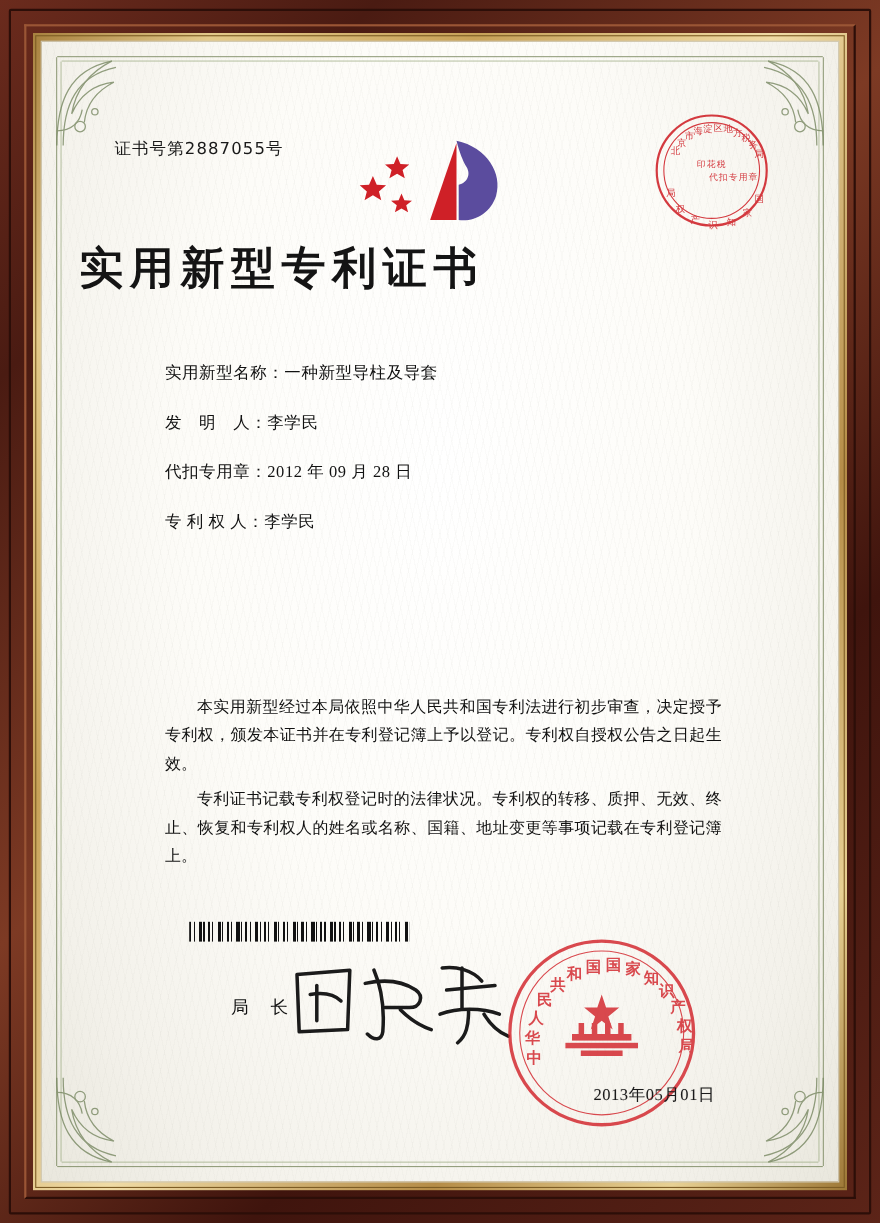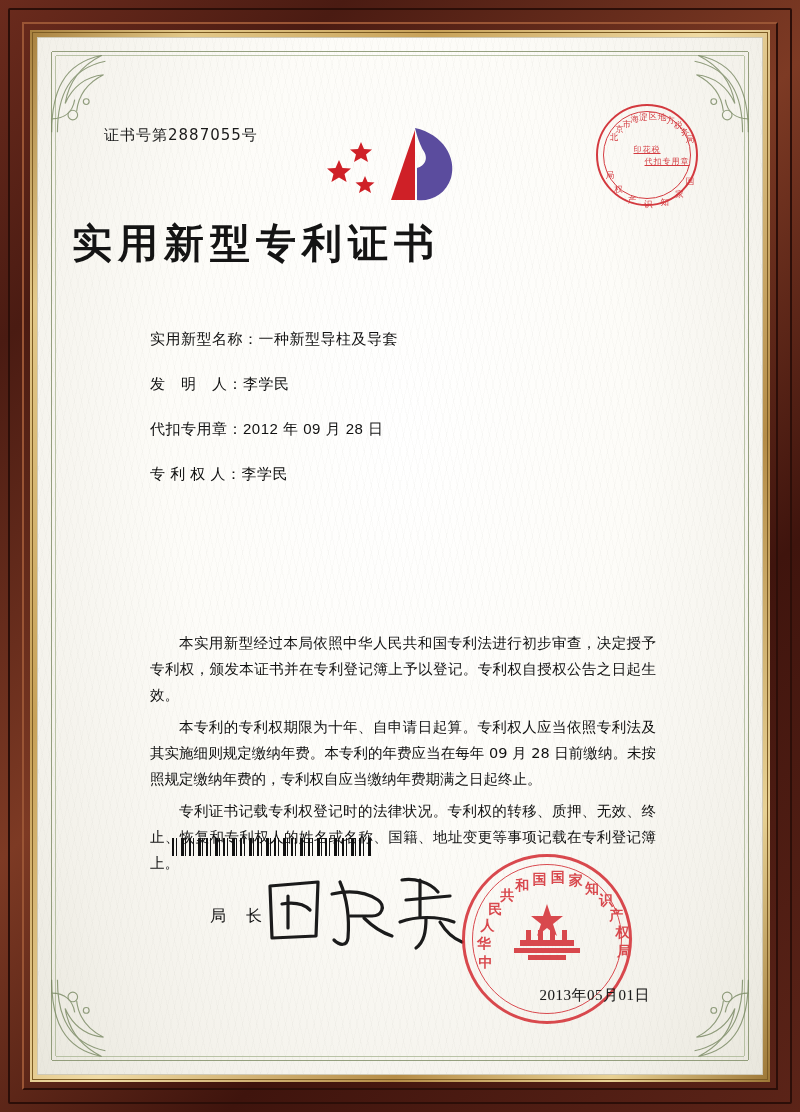--- a/index.html
+++ b/index.html
@@ -150,21 +150,20 @@
     border: 1px solid #cf2027;
     border-radius: 50%;
   }
   .stamp-office .so-line {
     position: absolute;
     left: 0; right: 0;
     text-align: center;
     font-size: 8px;
     letter-spacing: 1px;
     font-family: "DejaVu Sans", "Liberation Sans", sans-serif;
-    text-decoration: underline;
   }
   .stamp-office .so-l1 { top: 38px; }
   .stamp-office .so-l2 { top: 50px; padding-left: 40px; }
   .stamp-office .so-arc {
     position: absolute;
     inset: 0;
     font-size: 8.5px;
   }
   .stamp-office .so-arc span {
     position: absolute;
@@ -191,21 +190,21 @@
     left: 78px;
     right: 60px;
     top: 262px;
   }
   .field-row {
     display: flex;
     align-items: flex-end;
     margin-bottom: 26px;
     font-size: 15px;
     color: #111;
-    font-family: Liberation Sans, sans-serif;
+    font-family: Liberation Serif, serif;
   }
   .field-label {
     white-space: nowrap;
     letter-spacing: 0.5px;
   }
   .field-value {
     white-space: nowrap;
     letter-spacing: 0.5px;
   }
 
@@ -430,21 +429,20 @@
             <span class="field-value">2012 年 09 月 28 日</span>
           </div>
           <div class="field-row">
             <span class="field-label">专 利 权 人：</span>
             <span class="field-value">李学民</span>
           </div>
         </div>
 
         <div class="paragraphs">
           <p>本实用新型经过本局依照中华人民共和国专利法进行初步审查，决定授予专利权，颁发本证书并在专利登记簿上予以登记。专利权自授权公告之日起生效。</p>
-          <p>本专利的专利权期限为十年、自申请日起算。专利权人应当依照专利法及其实施细则规定缴纳年费。本专利的年费应当在每年 09 月 28 日前缴纳。未按照规定缴纳年费的，专利权自应当缴纳年费期满之日起终止。</p>
           <p>专利证书记载专利权登记时的法律状况。专利权的转移、质押、无效、终止、恢复和专利权人的姓名或名称、国籍、地址变更等事项记载在专利登记簿上。</p>
         </div>
 
         <div class="barcode"></div>
 
         <div class="sig-label">局　长</div>
 
         <svg class="signature" viewBox="0 0 220 86">
           <g fill="none" stroke="#1b1b1b" stroke-width="3.2" stroke-linecap="round" stroke-linejoin="round">
             <path d="M16,20 L64,16 L62,70 L18,72 Z"></path>

